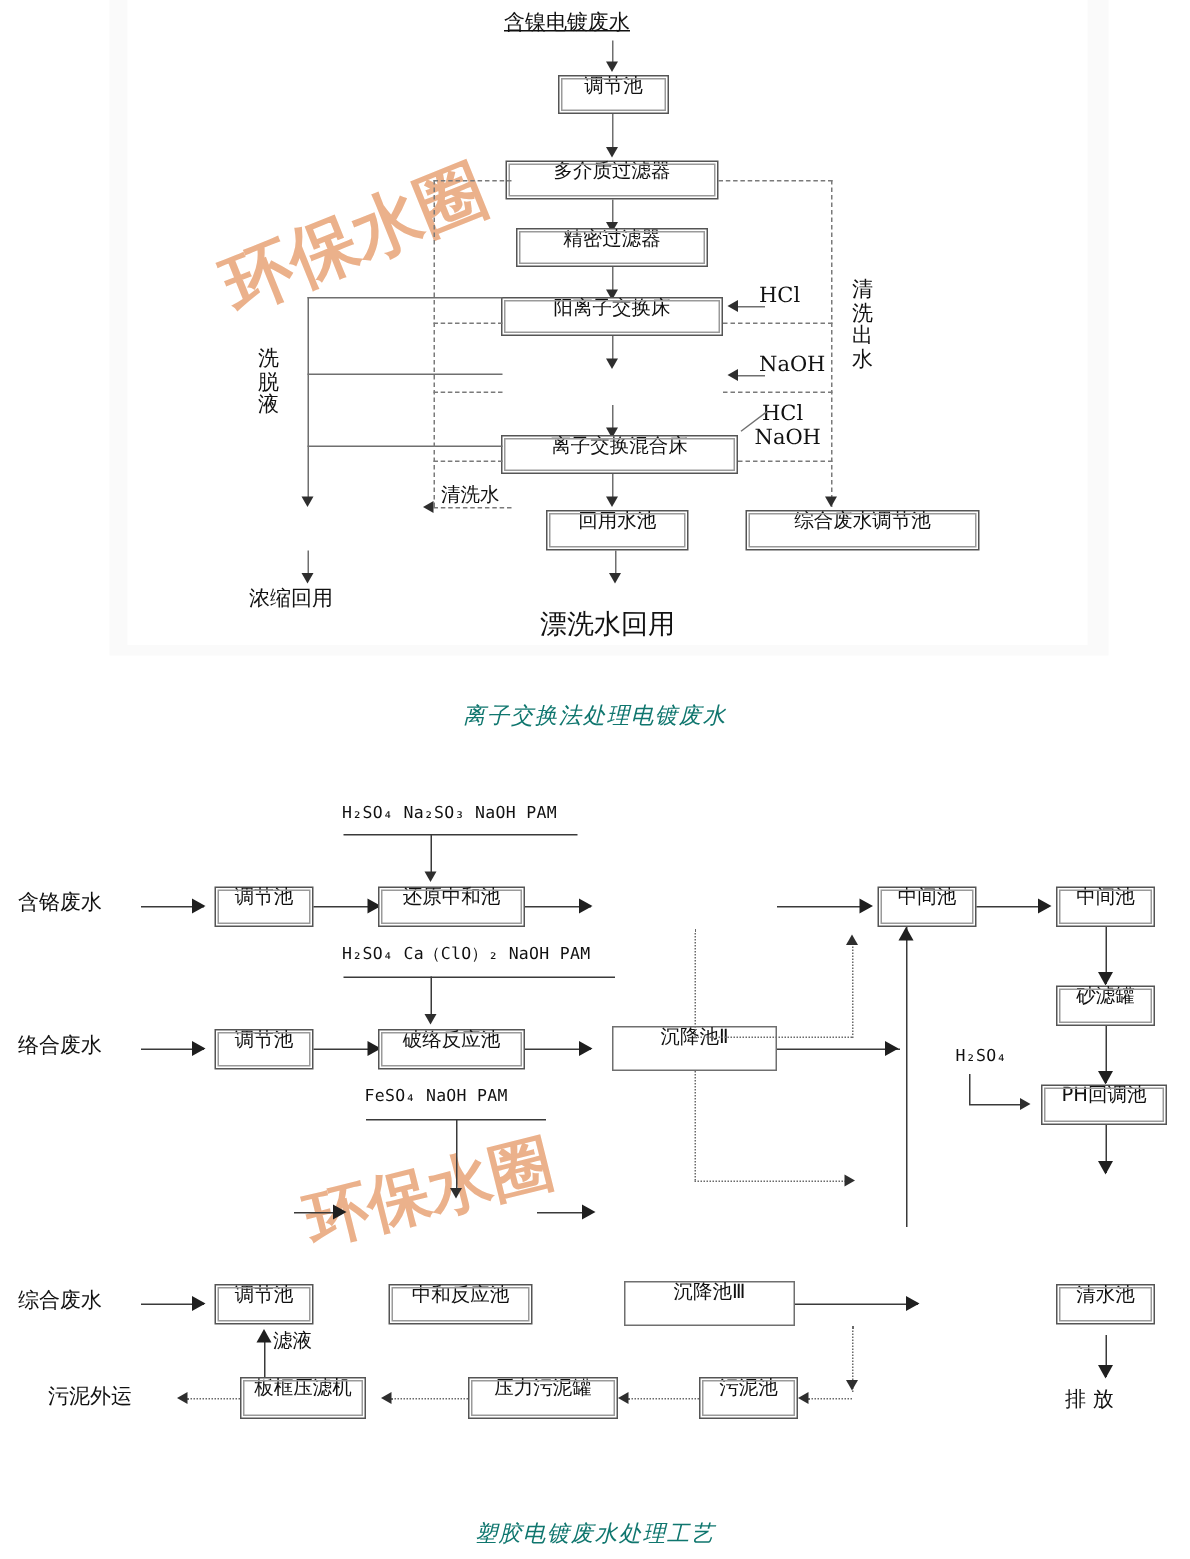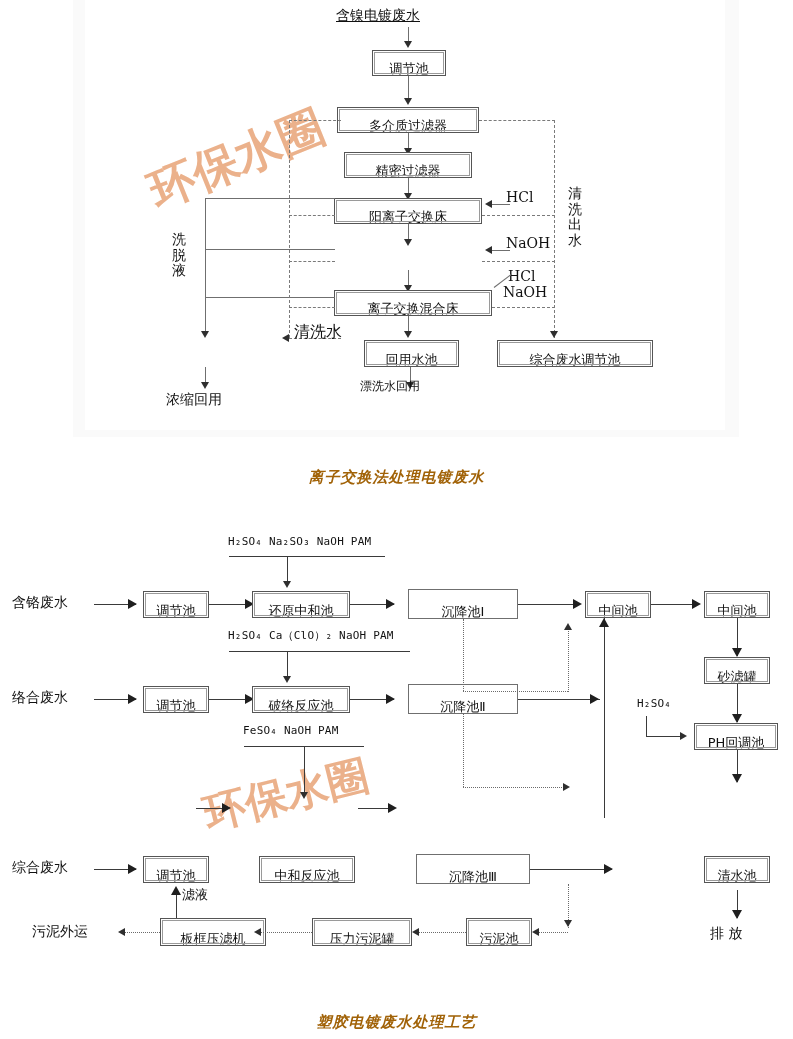--- a/index.html
+++ b/index.html
@@ -10,30 +10,30 @@
   }
 
   
   .figure{position:absolute;}
   .panel{position:absolute;background:#fafafa;}
   .panel-inner{position:absolute;background:#ffffff;}
 
   .caption{
     position:absolute;width:100%;text-align:center;
     font-family:"DejaVu Sans","Liberation Sans",sans-serif;
-    font-weight:bold;font-style:italic;font-size:15px;color:#a16207;
+    font-weight:normal;font-style:italic;font-size:15px;color:#0f766e;
     letter-spacing:1px;
   }
 
   
   .node{
     position:absolute;box-sizing:border-box;
     border:1px solid #6f6f6f;
     background:#ffffff;
-    display:flex;align-items:flex-end;justify-content:center;
+    display:flex;align-items:flex-start;justify-content:center;
     font-family:"DejaVu Sans","Liberation Sans",sans-serif;
     font-size:13px;line-height:1;color:#111;white-space:nowrap;
     box-shadow:0 0 0 1px #ffffff inset;
   }
   .node.dbl{border:1px solid #555;}
   .node.dbl::after{
     content:"";position:absolute;left:1px;top:1px;right:1px;bottom:1px;
     border:1px solid #9a9a9a;pointer-events:none;
   }
 
@@ -147,21 +147,21 @@
   <div class="ar dn" style="left:201px;top:331px;"></div>
   <div class="lbl vert" style="left:172px;top:232px;font-size:14px;">洗脱液</div>
 
   <div class="dash v" style="left:289px;top:120px;height:218px;"></div>
   <div class="dash h" style="left:289px;top:120px;width:52px;"></div>
   <div class="dash h" style="left:289px;top:215px;width:46px;"></div>
   <div class="dash h" style="left:289px;top:261px;width:46px;"></div>
   <div class="dash h" style="left:289px;top:307px;width:46px;"></div>
   <div class="dash h" style="left:289px;top:338px;width:52px;"></div>
   <div class="ar lf" style="left:282px;top:334px;"></div>
-  <div class="lbl" style="left:294px;top:324px;font-size:16px;">清洗水</div>
+  <div class="lbl" style="left:294px;top:324px;font-size:13px;">清洗水</div>
 
   <div class="dash v" style="left:554px;top:120px;height:218px;"></div>
   <div class="dash h" style="left:479px;top:120px;width:76px;"></div>
   <div class="dash h" style="left:482px;top:215px;width:73px;"></div>
   <div class="dash h" style="left:482px;top:261px;width:73px;"></div>
   <div class="dash h" style="left:492px;top:307px;width:63px;"></div>
   <div class="ar dn" style="left:550px;top:331px;"></div>
   <div class="lbl vert" style="left:568px;top:186px;font-size:14px;">清洗出水</div>
 
   <div class="node dbl" style="left:364px;top:340px;width:95px;height:27px;">
@@ -170,21 +170,21 @@
   <div class="node dbl" style="left:497px;top:340px;width:156px;height:27px;">
     <span>综合废水调节池</span>
   </div>
 
   <div class="ln v gray" style="left:205px;top:367px;height:18px;"></div>
   <div class="ar dn" style="left:201px;top:382px;"></div>
   <div class="lbl" style="left:166px;top:392px;font-size:14px;">浓缩回用</div>
 
   <div class="ln v gray" style="left:410px;top:367px;height:18px;"></div>
   <div class="ar dn" style="left:406px;top:382px;"></div>
-  <div class="lbl" style="left:360px;top:380px;font-size:12px;">漂洗水回用</div>
+  <div class="lbl" style="left:360px;top:408px;font-size:18px;">漂洗水回用</div>
 
   <div class="caption" style="left:0;top:468px;">离子交换法处理电镀废水</div>
 </div>
 
 <div class="figure" style="left:0;top:520px;width:793px;height:519px;">
 
   <div class="wm" style="left:198px;top:268px;font-size:42px;transform:rotate(-14deg);">环保水圈</div>
 
   <div class="lbl" style="left:12px;top:75px;font-size:14px;">含铬废水</div>
   <div class="ln h" style="left:94px;top:84px;width:42px;"></div>
@@ -202,23 +202,20 @@
   <div class="ln v" style="left:287px;top:36px;height:28px;"></div>
   <div class="ar dn" style="left:283px;top:61px;"></div>
 
   <div class="node dbl" style="left:252px;top:71px;width:98px;height:27px;">
     <span>还原中和池</span>
   </div>
 
   <div class="ln h" style="left:350px;top:84px;width:44px;"></div>
   <div class="ar big rt" style="left:386px;top:79px;"></div>
 
-  <div class="node" style="left:408px;top:69px;width:110px;height:30px;">
-    <span>沉降池Ⅰ</span>
-  </div>
 
   <div class="ln h" style="left:518px;top:84px;width:62px;"></div>
   <div class="ar big rt" style="left:573px;top:79px;"></div>
 
   <div class="node dbl" style="left:585px;top:71px;width:66px;height:27px;">
     <span>中间池</span>
   </div>
 
   <div class="ln h" style="left:651px;top:84px;width:48px;"></div>
   <div class="ar big rt" style="left:692px;top:79px;"></div>
@@ -321,21 +318,21 @@
   <div class="ar big rt" style="left:604px;top:344px;"></div>
 
   <div class="node dbl" style="left:704px;top:336px;width:66px;height:27px;">
     <span>清水池</span>
   </div>
 
   <div class="ln v" style="left:737px;top:370px;height:28px;"></div>
   <div class="ar big dn" style="left:732px;top:390px;"></div>
   <div class="lbl" style="left:710px;top:406px;font-size:14px;">排 放</div>
 
-  <div class="node dbl" style="left:160px;top:398px;width:106px;height:28px;">
+  <div class="node dbl" style="left:160px;top:398px;width:84px;height:28px;">
     <span>板框压滤机</span>
   </div>
   <div class="node dbl" style="left:312px;top:398px;width:100px;height:28px;">
     <span>压力污泥罐</span>
   </div>
   <div class="node dbl" style="left:466px;top:398px;width:66px;height:28px;">
     <span>污泥池</span>
   </div>
 
   <div class="dot v" style="left:568px;top:364px;height:44px;"></div>

